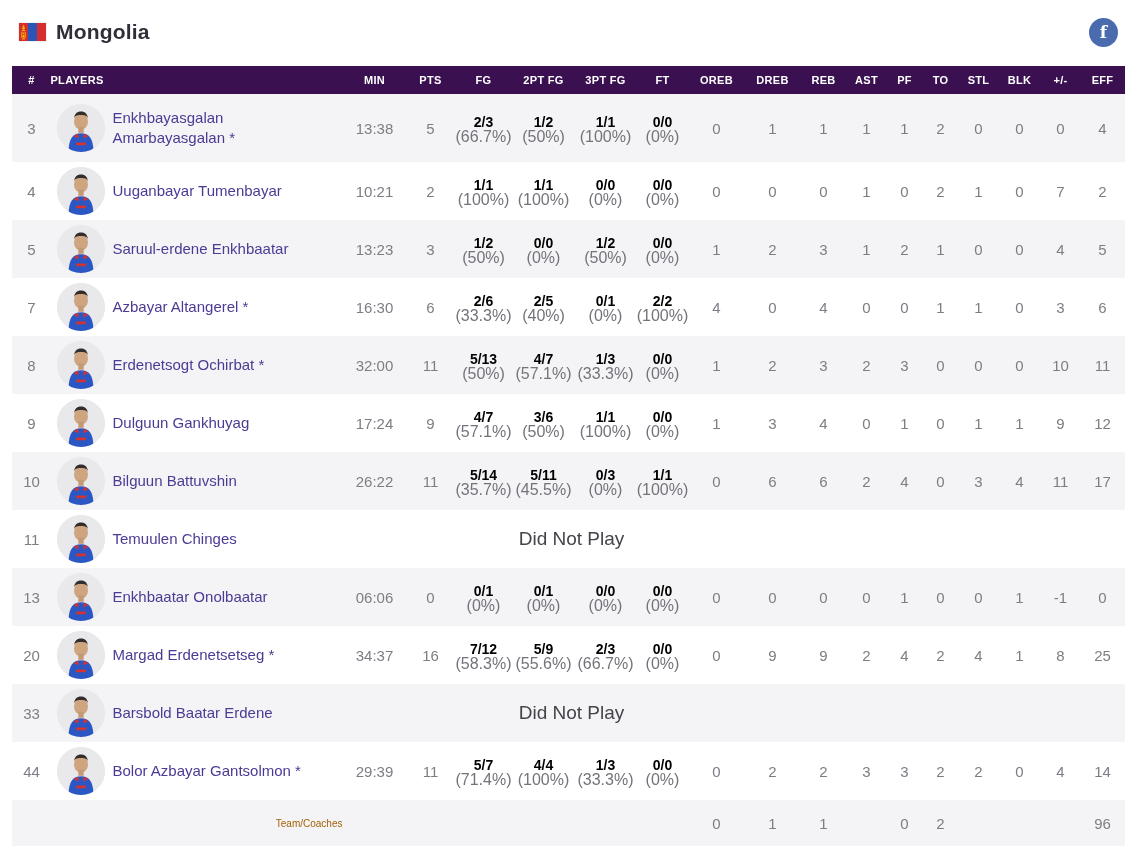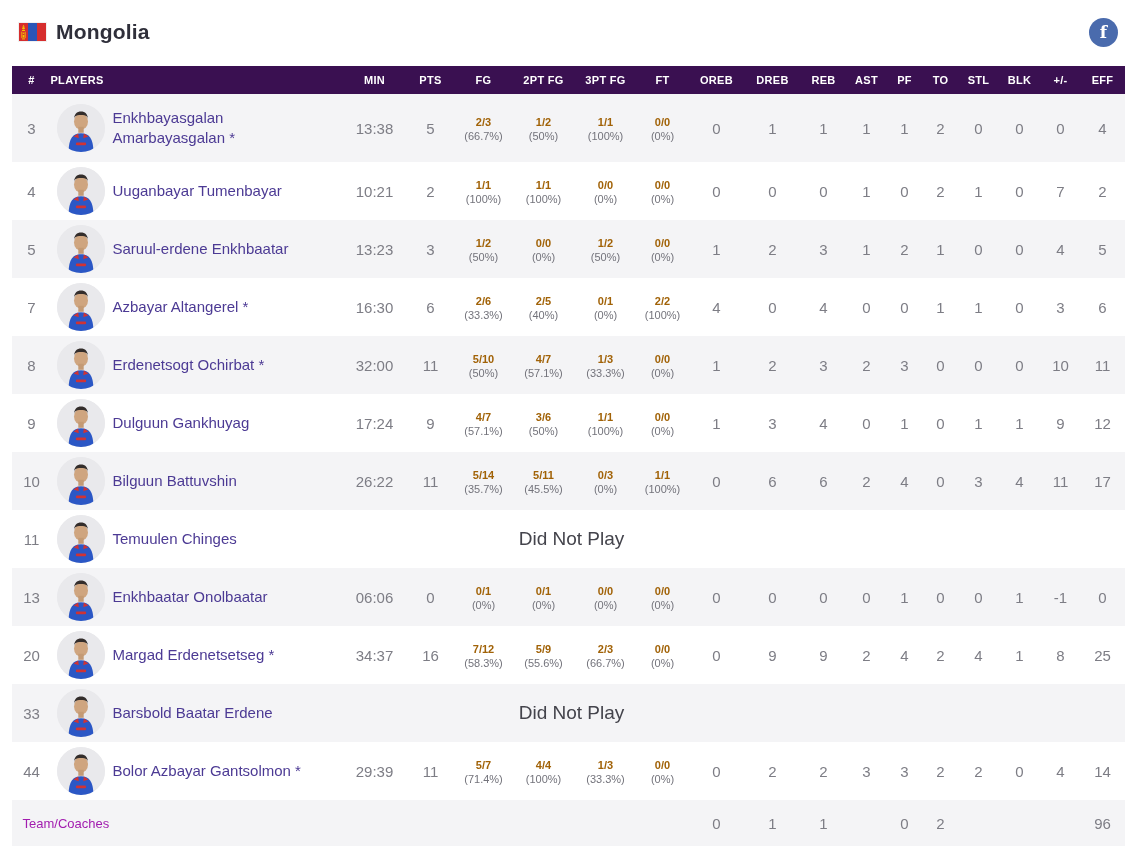--- a/index.html
+++ b/index.html
@@ -21,25 +21,25 @@
   thead th.h-players { text-align:left; }
   tbody td { text-align:center; vertical-align:middle; font-size:15px; color:#7d7d85; }
   tr.prow { height:58px; }
   tr.prow.tall { height:68px; }
   tr.alt { background:#f4f4f6; }
   td.c-num { color:#7d7d85; }
   td.c-avatar { padding:4px 0; }
   .avatar { width:48px; height:48px; margin:0 auto; border-radius:50%; overflow:hidden; background:#e9e9ec; }
   td.c-name { text-align:left; padding-right:6px; }
   .pname { color:#4c3a94; font-weight:400; font-size:15px; line-height:1.35; cursor:pointer; }
-  .frac { font-weight:700; font-size:11px; color:#a16207; line-height:16px; }
-  .pct { font-size:11px; color:#73737b; line-height:13px; }
+  .frac { font-weight:700; font-size:14px; color:#000000; line-height:16px; }
+  .pct { font-size:16px; color:#73737b; line-height:13px; }
   td.c-dnp { font-size:19px; color:#44444c; text-align:center; }
   tr.team-row { height:46px; background:#f4f4f6; }
-  tr.team-row td.c-label, tr.total-row td.c-label { text-align:left; padding-left:10px; font-size:13px; color:#a21caf; }
+  tr.team-row td.c-label, tr.total-row td.c-label { text-align:right; padding-left:10px; font-size:10px; color:#a16207; }
   tr.total-row { height:64px; background:#fff; }
   tr.total-row td { font-size:15px; }
 </style>
 </head>
 <body>
 
 <div class="page">
 
   <div class="team-header">
     <div class="team-left">
@@ -307,21 +307,21 @@
     <path d="M16.6 32.6 l4.6-3 l0.6 4.6 z" fill="#d03334"></path>
     <path d="M31.4 32.6 l-4.6-3 l-0.6 4.6 z" fill="#d03334"></path>
     <rect x="18.8" y="38.5" width="10.4" height="2.8" rx="1.4" fill="#d03334"></rect>
   </svg>
 </div>
           </td>
           <td class="c-name"><span class="pname">Erdenetsogt Ochirbat *</span></td>
           <td class="c-min">32:00</td>
           <td class="c-pts">11</td>
           <td class="c-shoot">
-            <div class="frac">5/10</div>
+            <div class="frac">5/13</div>
             <div class="pct">(50%)</div>
           </td>
           <td class="c-shoot">
             <div class="frac">4/7</div>
             <div class="pct">(57.1%)</div>
           </td>
           <td class="c-shoot">
             <div class="frac">1/3</div>
             <div class="pct">(33.3%)</div>
           </td>

